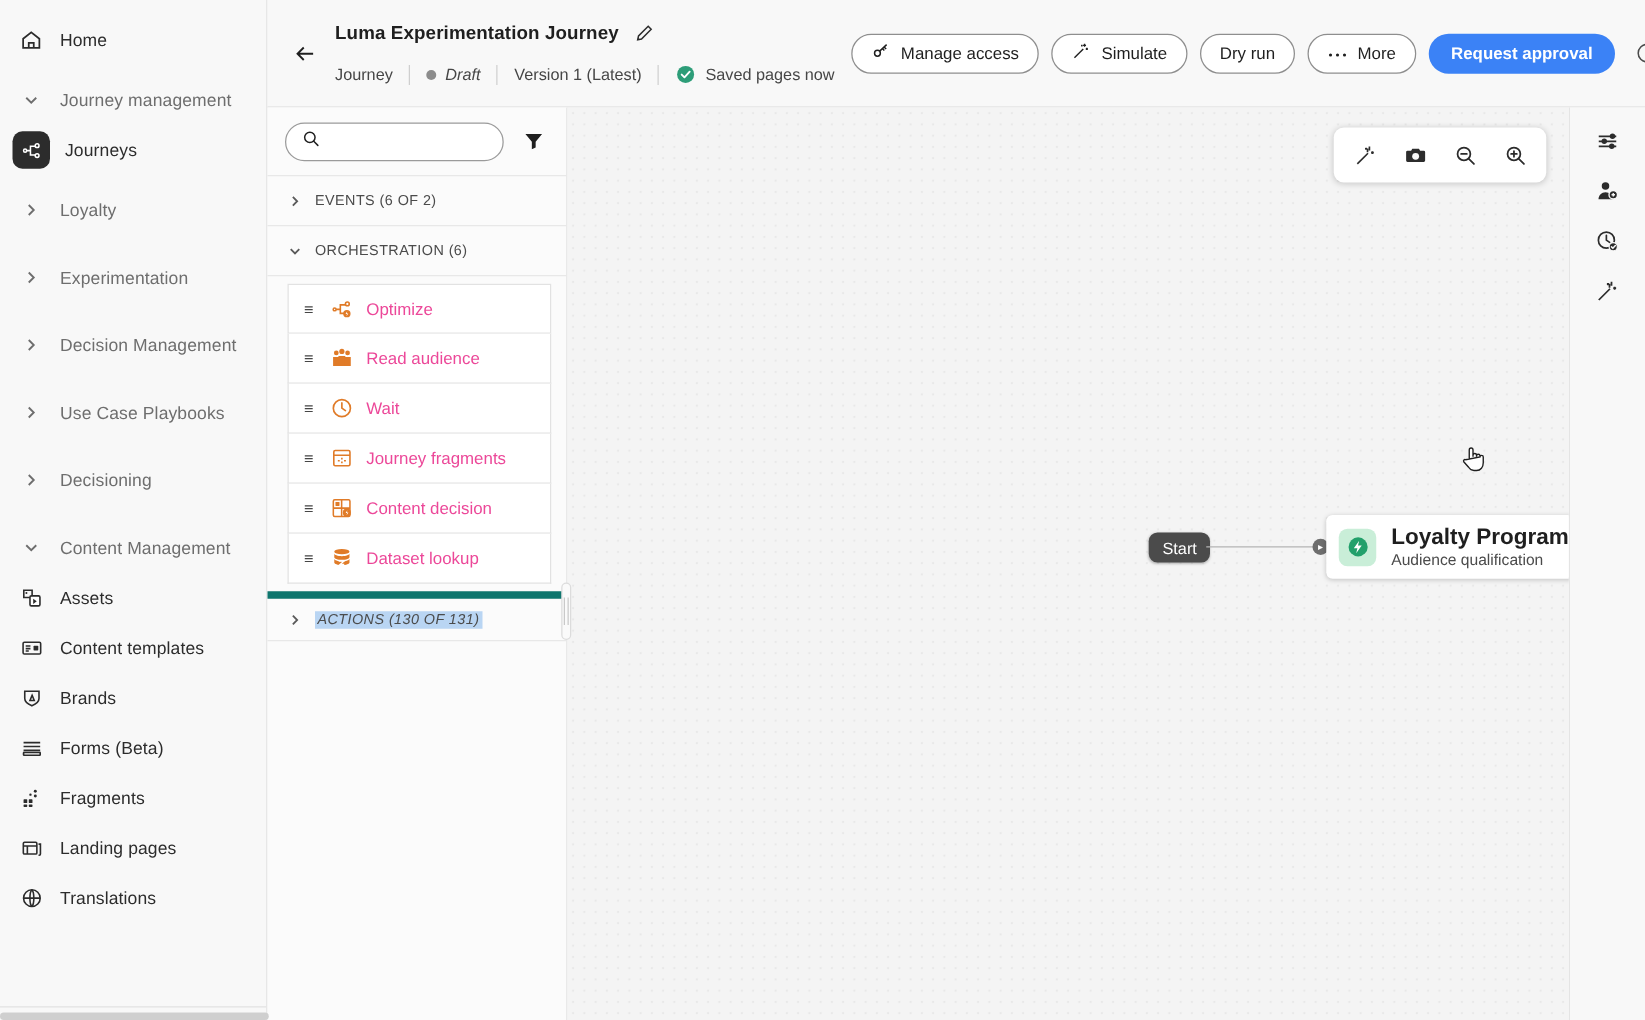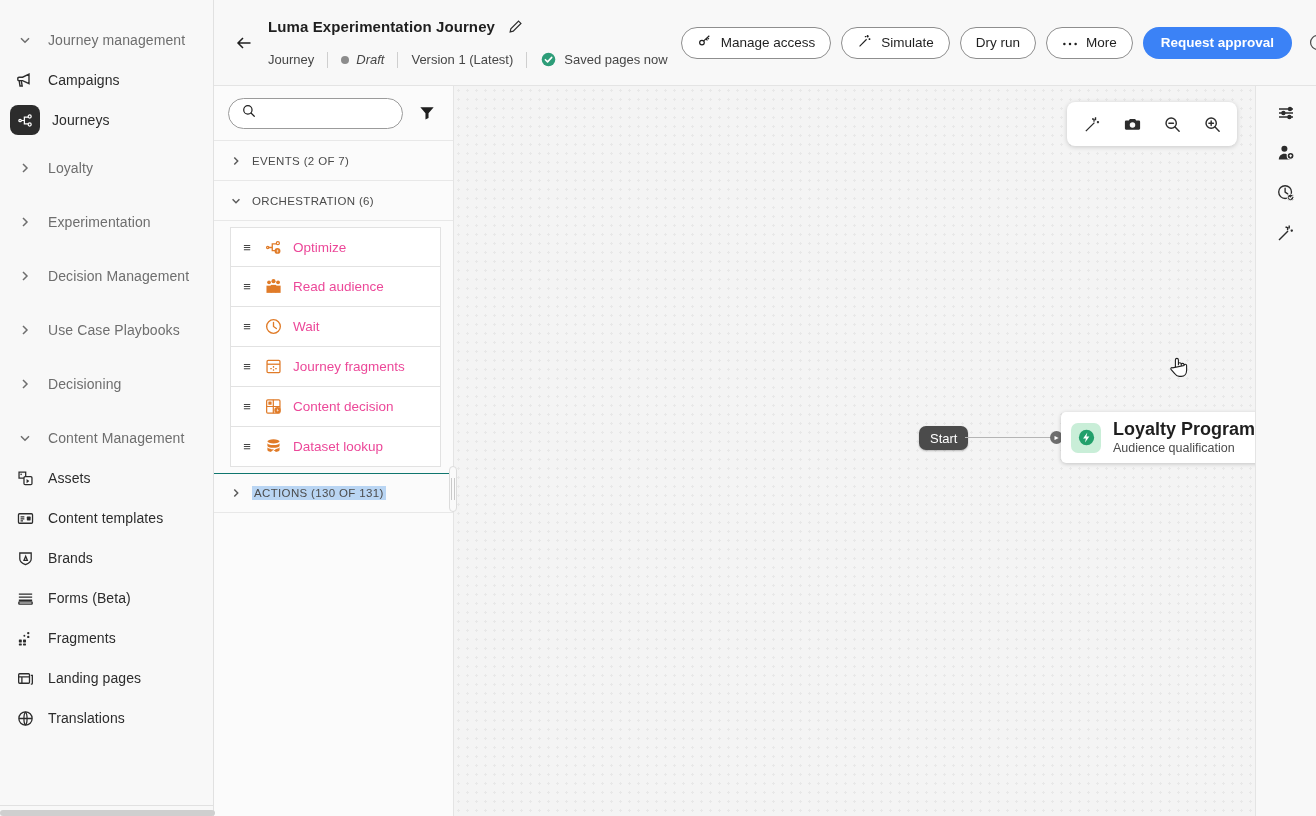--- a/index.html
+++ b/index.html
@@ -239,41 +239,41 @@
   }
   .hscroll .thumb { height: 6px; background: #cfcfcf; border-radius: 3px; width: 215px; }
 </style>
 </head>
 <body>
 
 <div class="app">
 
   <nav class="sidebar">
 
+    <div class="nav-item">
+      <span class="nav-ico">
+        <svg width="20" height="20" viewBox="0 0 20 20" fill="none" stroke="currentColor" stroke-width="1.4">
+          <path d="M3.5 9 10 3.8 16.5 9v7.2h-13z"></path>
+            <path d="M8 16.2v-4h4v4"></path>
+        </svg>
+      </span>
+      <span class="nav-label">Home</span>
+    </div>
 
     <div class="spacer-8"></div>
 
     <div class="nav-group">
       <span class="chev">
         <svg width="14" height="14" viewBox="0 0 14 14" fill="none" stroke="currentColor" stroke-width="1.5">
             <path d="M3 5.2 7 9.2l4-4"></path>
           </svg>
       </span>
       <span class="nav-label">Journey management</span>
     </div>
 
-    <div class="nav-item">
-      <span class="nav-ico">
-        <svg width="20" height="20" viewBox="0 0 20 20" fill="none" stroke="currentColor" stroke-width="1.4">
-          <path d="M4 7.2h3.6L14 4.2v9.4L7.6 10.6H4a1.2 1.2 0 0 1-1.2-1.2V8.4A1.2 1.2 0 0 1 4 7.2z"></path>
-          <path d="M6.3 10.8 7.2 16H5l-.8-5.2"></path>
-        </svg>
-      </span>
-      <span class="nav-label">Campaigns</span>
-    </div>
 
     <div class="nav-item active">
       <span class="nav-ico">
         <svg width="19" height="19" viewBox="0 0 20 20" fill="none" stroke="currentColor" stroke-width="1.3">
           <circle cx="4.3" cy="10" r="1.3"></circle>
             <circle cx="14.4" cy="5.8" r="1.6"></circle>
             <circle cx="14.4" cy="14.2" r="1.6"></circle>
           <path d="M5.6 10h3.2V6.4h3.9M8.8 10v3.6h4"></path>
         </svg>
       </span>
@@ -537,21 +537,21 @@
             </svg>
           </div>
         </div>
 
         <div class="section-head">
           <span class="sc">
             <svg width="12" height="12" viewBox="0 0 14 14" fill="none" stroke="currentColor" stroke-width="1.7">
                 <path d="M5 3 9 7l-4 4"></path>
               </svg>
           </span>
-          <span>EVENTS (2 OF 7)</span>
+          <span>EVENTS (6 OF 2)</span>
         </div>
 
         <div class="section-head">
           <span class="sc">
             <svg width="12" height="12" viewBox="0 0 14 14" fill="none" stroke="currentColor" stroke-width="1.7">
                 <path d="M3 5 7 9l4-4"></path>
               </svg>
           </span>
           <span>ORCHESTRATION (6)</span>
         </div>
@@ -632,21 +632,21 @@
                 <ellipse cx="10" cy="4.6" rx="6.4" ry="2.2"></ellipse>
                 <path d="M3.6 6.2v3c0 1.2 2.9 2.2 6.4 2.2s6.4-1 6.4-2.2v-3c0 1.2-2.9 2.2-6.4 2.2S3.6 7.4 3.6 6.2z"></path>
                 <path d="M3.6 10.6v3c0 1.2 2.9 2.2 6.4 2.2s6.4-1 6.4-2.2v-3c0 1.2-2.9 2.2-6.4 2.2s-6.4-1-6.4-2.2z"></path>
                 <path d="M7.4 12.4h4.6l-3.4 2.8h3.4" fill="none" stroke="#fff" stroke-width="1.1"></path>
               </svg>
             </span>
             <span class="node-label">Dataset lookup</span>
           </div>
         </div>
 
-        <div class="section-head" style="border-top:1px solid #0f766e;">
+        <div class="section-head" style="border-top:6px solid #0f766e;font-style:italic;">
           <span class="sc">
             <svg width="12" height="12" viewBox="0 0 14 14" fill="none" stroke="currentColor" stroke-width="1.7">
                 <path d="M5 3 9 7l-4 4"></path>
               </svg>
           </span>
           <span class="sel-text">ACTIONS (130 OF 131)</span>
         </div>
 
         <div class="palette-grip">
           <span></span>

